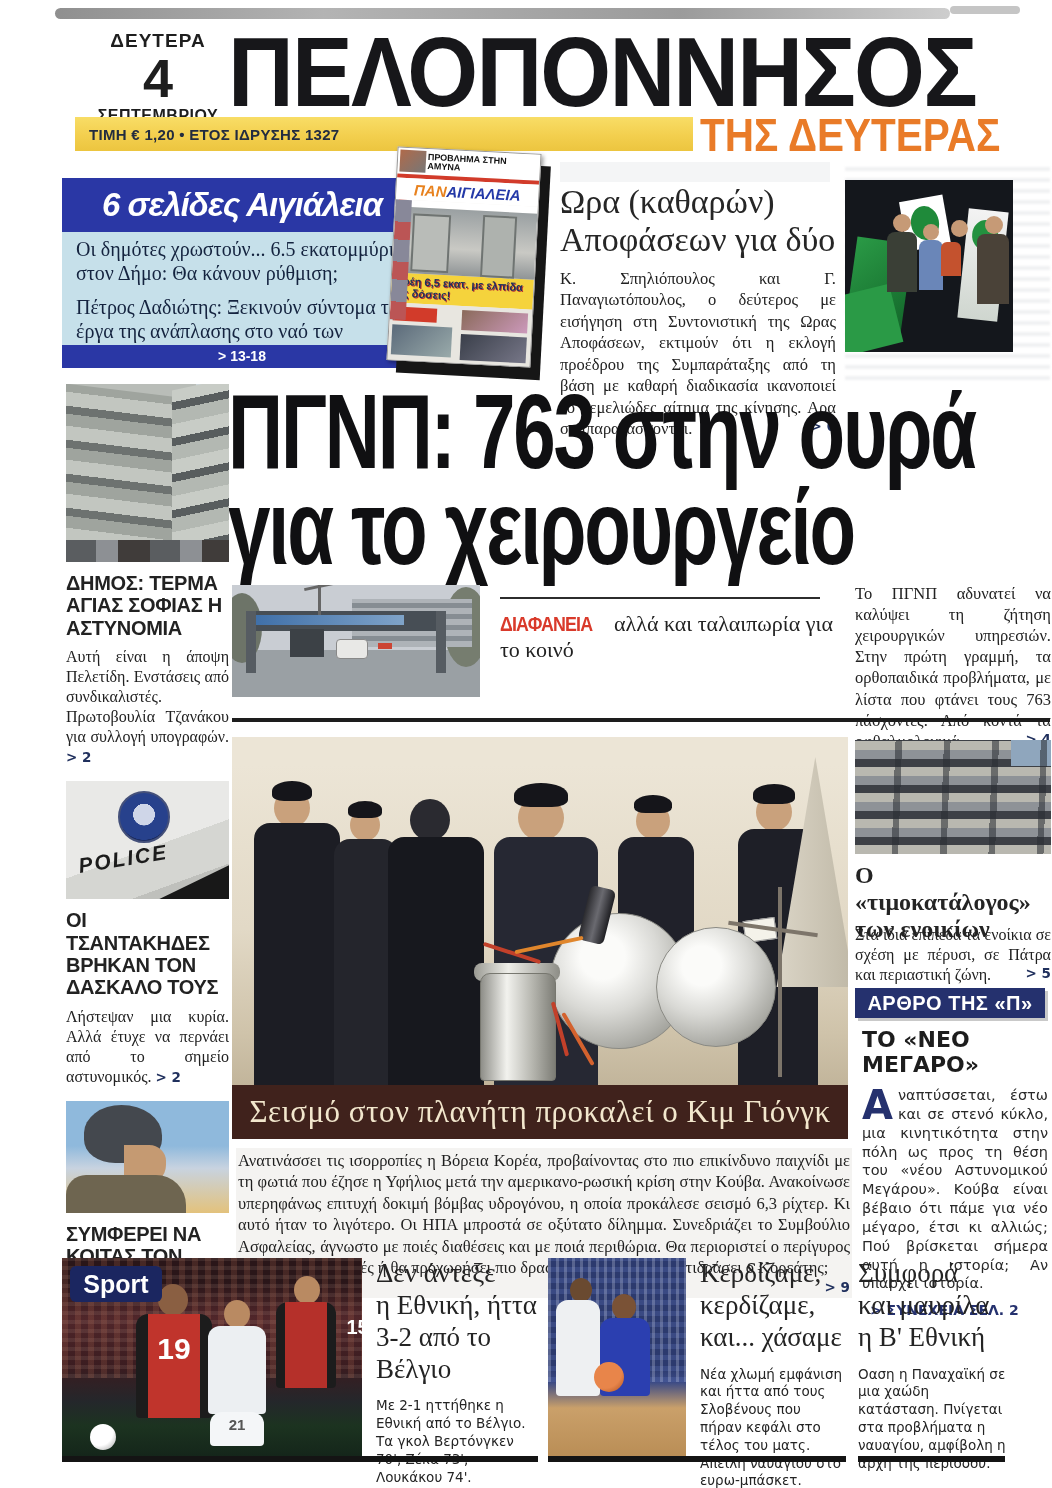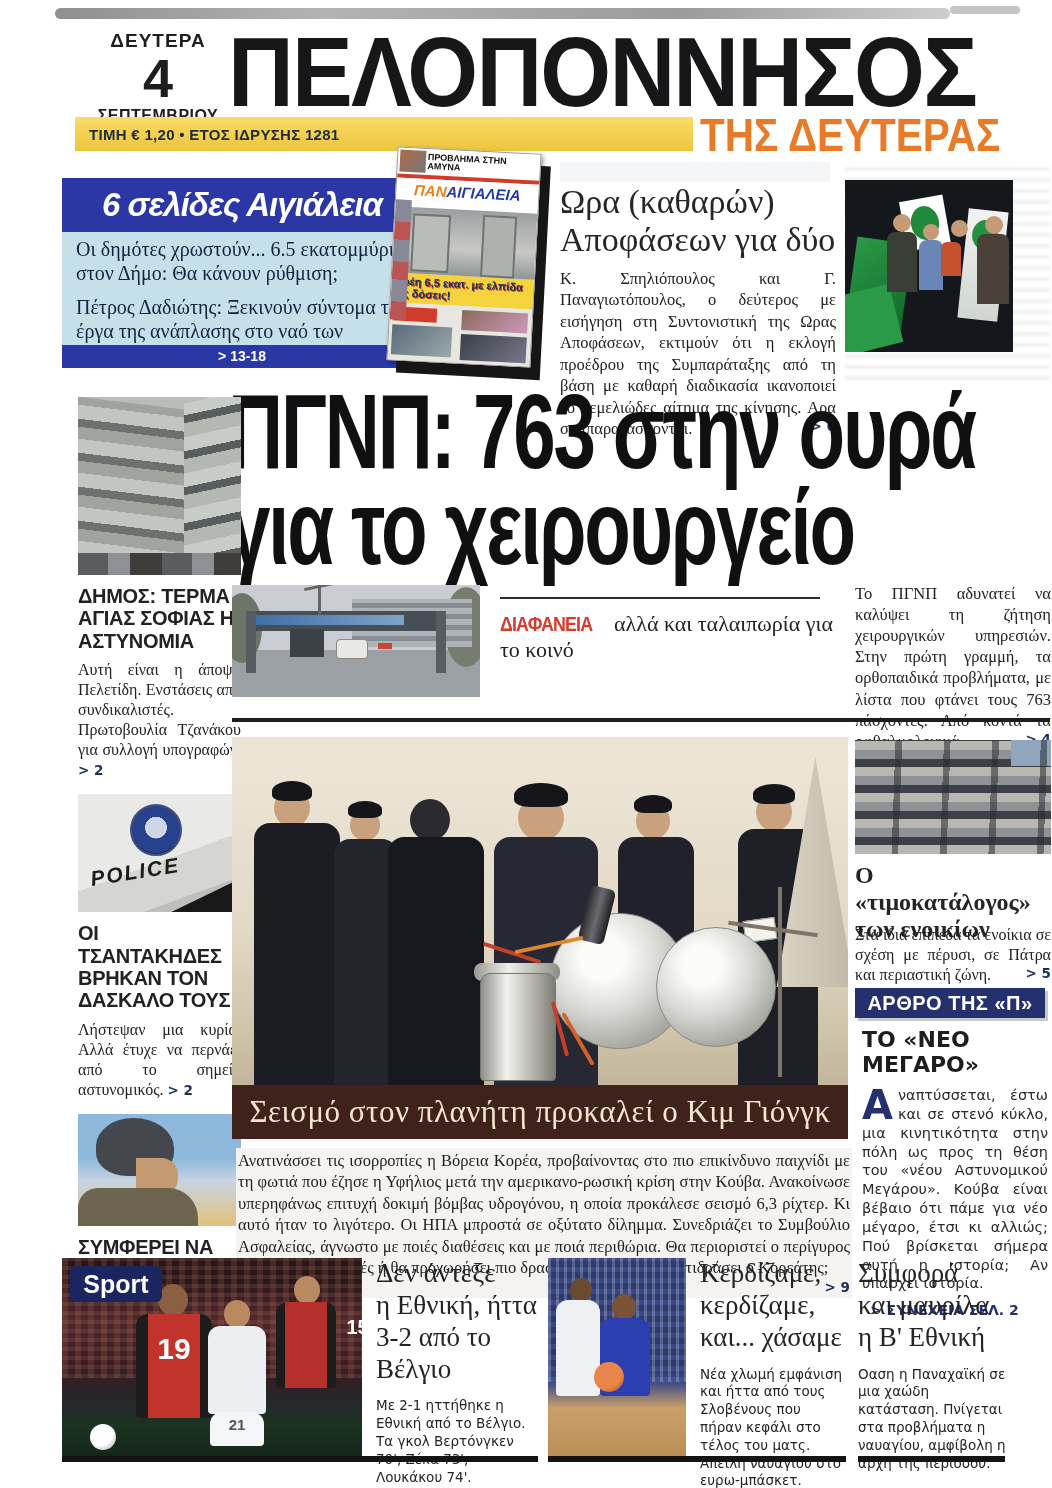--- a/index.html
+++ b/index.html
@@ -96,21 +96,21 @@
 
   
   .lead1{left:228px;top:382px;font-family:"Liberation Sans",sans-serif;font-weight:bold;
     font-size:106px;line-height:.94;letter-spacing:-3px;color:#101012;
     transform:scaleX(.72);transform-origin:0 0;white-space:nowrap;}
   .lead2{left:228px;top:478px;font-family:"Liberation Sans",sans-serif;font-weight:bold;
     font-size:106px;line-height:.94;letter-spacing:-3px;color:#101012;
     transform:scaleX(.72);transform-origin:0 0;white-space:nowrap;}
 
   
-  .sidebar{left:78px;top:384px;width:163px;margin-top:13px;}
+  .sidebar{left:66px;top:384px;width:163px;}
   .sb-photo{width:163px;position:relative;overflow:hidden;}
   .sb-h{font-family:"Liberation Sans",sans-serif;font-weight:bold;font-size:20px;line-height:1.12;
     color:#222;margin:10px 0 8px 0;letter-spacing:-.3px;}
   .sb-b{font-size:16px;line-height:1.25;text-align:justify;color:#222;margin-bottom:14px;}
   .ph-building{height:178px;background:linear-gradient(105deg,#b9bdb8 0 62%,#cdd6da 62%);}
   .ph-building .face{position:absolute;left:-8px;top:6px;width:120px;height:178px;transform:skewY(7deg);
     background:repeating-linear-gradient(0deg,#9fa49e 0 12px,#6d7270 12px 20px,#c2c6c0 20px 34px);}
   .ph-building .side{position:absolute;left:106px;top:0px;width:60px;height:178px;transform:skewY(-12deg);
     background:repeating-linear-gradient(0deg,#b3b8b2 0 14px,#585d5e 14px 22px,#c8ccc6 22px 36px);}
   .ph-building .cars{position:absolute;left:0;bottom:-4px;width:163px;height:26px;
@@ -254,21 +254,21 @@
   <div class="abs ghost"></div>
   <div class="abs ghost2"></div>
 
   <div class="abs dateblock">
     <div class="day">ΔΕΥΤΕΡΑ</div>
     <div class="num">4</div>
     <div class="my">ΣΕΠΤΕΜΒΡΙΟΥ 2017</div>
   </div>
   <div class="abs mast-title">ΠΕΛΟΠΟΝΝΗΣΟΣ</div>
   <div class="abs pricebar">
-    <span>ΤΙΜΗ € 1,20 • ΕΤΟΣ ΙΔΡΥΣΗΣ 1281</span>
+    <span>ΤΙΜΗ € 1,20 • ΕΤΟΣ ΙΔΡΥΣΗΣ 1327</span>
   </div>
   <div class="abs edition">ΤΗΣ ΔΕΥΤΕΡΑΣ</div>
 
   <div class="abs promo">
     <div class="promo-head">
       <span>6 σελίδες Αιγιάλεια</span>
     </div>
     <div class="promo-body">
       <p>Οι δημότες χρωστούν... 6.5 εκατομμύρια στον Δήμο: Θα κάνουν ρύθμιση;</p>
       <p>Πέτρος Δαδιώτης: Ξεκινούν σύντομα τα έργα της ανάπλασης στο ναό των Εισοδίων</p>

